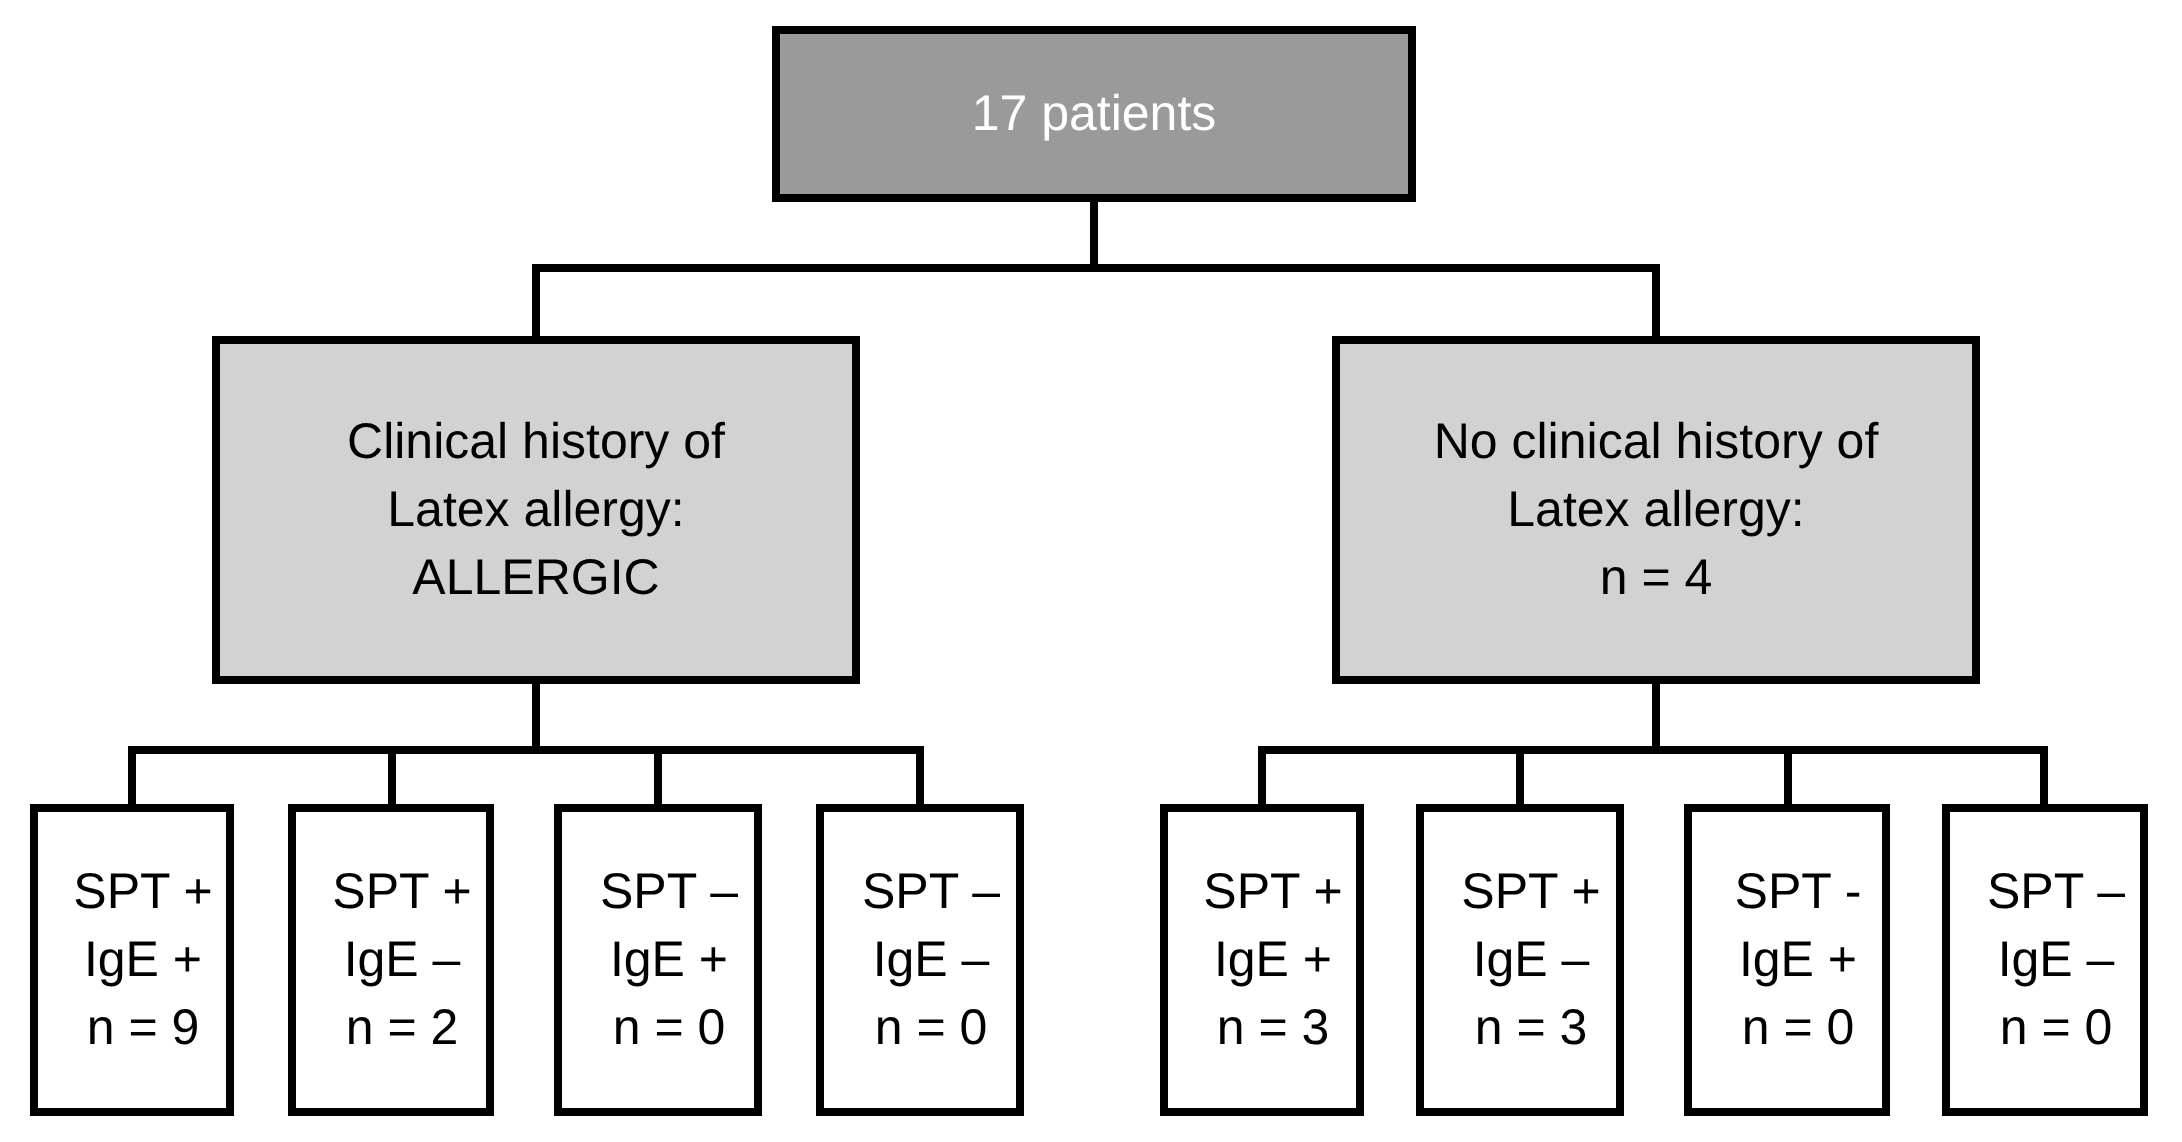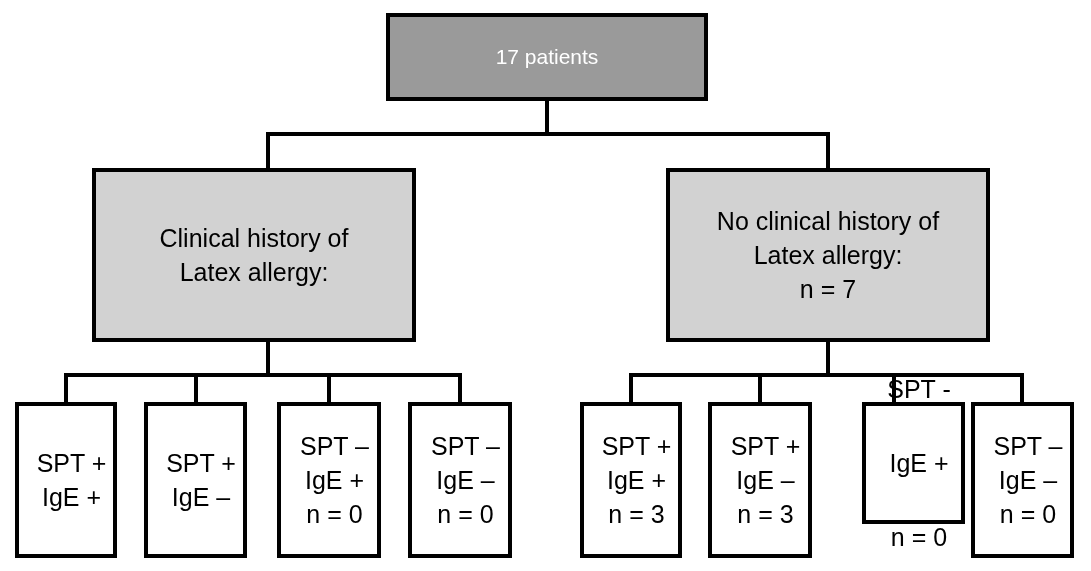--- a/index.html
+++ b/index.html
@@ -16,21 +16,21 @@
     position: absolute;
     border: 4px solid var(--border, #000000);
     display: flex;
     flex-direction: column;
     justify-content: center;
     text-align: center;
   }
   .node.root {
     background: var(--root-fill, #9a9a9a);
     color: var(--root-text, #ffffff);
-    font-size: 21px;
+    font-size: 25px;
   }
   .node.branch {
     background: var(--branch-fill, #d2d2d2);
     font-size: 25px;
     line-height: 34px;
   }
   .node.leaf {
     background: var(--leaf-fill, #ffffff);
     font-size: 25px;
     line-height: 34px;
@@ -46,53 +46,56 @@
 
   <div class="node root" style="left:386px; top:13px; width:322px; height:88px;">
     <div>17 patients</div>
   </div>
 
   <div class="cline" style="left:545px; top:101px; width:4px; height:35px;"></div>
   <div class="cline" style="left:266px; top:132px; width:564px; height:4px;"></div>
   <div class="cline" style="left:266px; top:132px; width:4px; height:36px;"></div>
   <div class="cline" style="left:826px; top:132px; width:4px; height:36px;"></div>
 
-  <div class="node branch" style="left:92px; top:168px; width:324px; height:174px;">
+  <div class="node branch" style="left:106px; top:168px; width:324px; height:174px;">
     <div>Clinical history of</div>
     <div>Latex allergy:</div>
+    <div>ALLERGIC</div>
   </div>
 
   <div class="node branch" style="left:666px; top:168px; width:324px; height:174px;">
     <div>No clinical history of</div>
     <div>Latex allergy:</div>
-    <div>n = 7</div>
+    <div>n = 4</div>
   </div>
 
   <div class="cline" style="left:266px; top:342px; width:4px; height:35px;"></div>
   <div class="cline" style="left:64px; top:373px; width:398px; height:4px;"></div>
   <div class="cline" style="left:64px; top:373px; width:4px; height:29px;"></div>
   <div class="cline" style="left:194px; top:373px; width:4px; height:29px;"></div>
   <div class="cline" style="left:327px; top:373px; width:4px; height:29px;"></div>
   <div class="cline" style="left:458px; top:373px; width:4px; height:29px;"></div>
 
   <div class="cline" style="left:826px; top:342px; width:4px; height:35px;"></div>
   <div class="cline" style="left:629px; top:373px; width:395px; height:4px;"></div>
   <div class="cline" style="left:629px; top:373px; width:4px; height:29px;"></div>
   <div class="cline" style="left:758px; top:373px; width:4px; height:29px;"></div>
   <div class="cline" style="left:892px; top:373px; width:4px; height:29px;"></div>
   <div class="cline" style="left:1020px; top:373px; width:4px; height:29px;"></div>
 
   <div class="node leaf" style="left:15px; top:402px; width:102px; height:156px;">
     <div>SPT +</div>
     <div>IgE +</div>
+    <div>n = 9</div>
   </div>
 
   <div class="node leaf" style="left:144px; top:402px; width:103px; height:156px;">
     <div>SPT +</div>
     <div>IgE –</div>
+    <div>n = 2</div>
   </div>
 
   <div class="node leaf" style="left:277px; top:402px; width:104px; height:156px;">
     <div>SPT –</div>
     <div>IgE +</div>
     <div>n = 0</div>
   </div>
 
   <div class="node leaf" style="left:408px; top:402px; width:104px; height:156px;">
     <div>SPT –</div>
@@ -105,21 +108,21 @@
     <div>IgE +</div>
     <div>n = 3</div>
   </div>
 
   <div class="node leaf" style="left:708px; top:402px; width:104px; height:156px;">
     <div>SPT +</div>
     <div>IgE –</div>
     <div>n = 3</div>
   </div>
 
-  <div class="node leaf" style="left:862px; top:402px; width:103px; height:122px;gap:40px;">
+  <div class="node leaf" style="left:842px; top:402px; width:103px; height:156px;">
     <div>SPT -</div>
     <div>IgE +</div>
     <div>n = 0</div>
   </div>
 
   <div class="node leaf" style="left:971px; top:402px; width:103px; height:156px;">
     <div>SPT –</div>
     <div>IgE –</div>
     <div>n = 0</div>
   </div>

